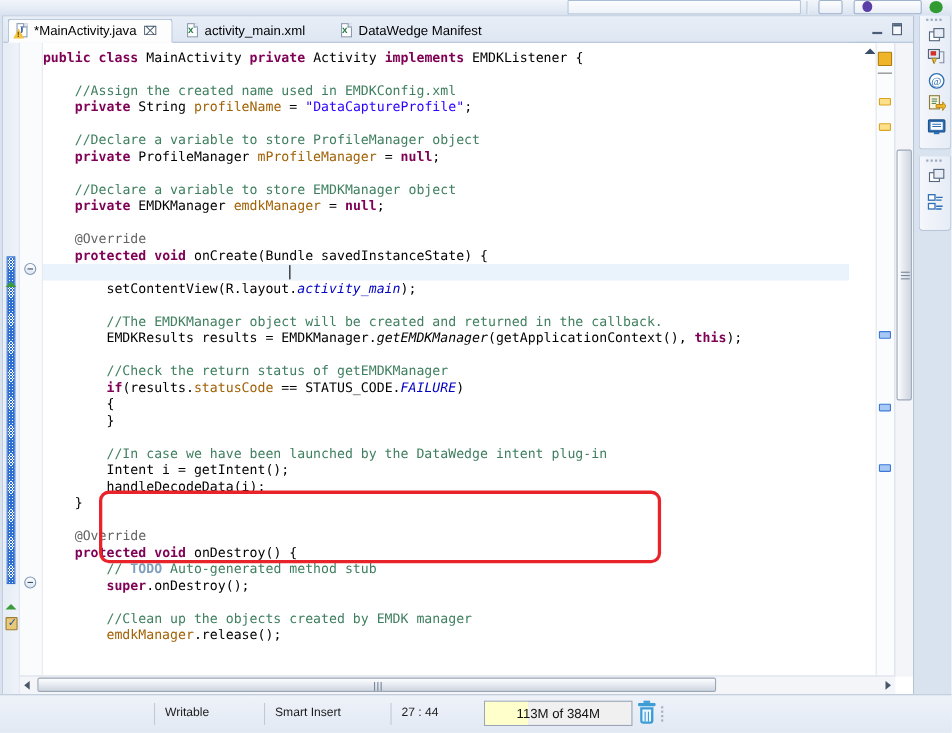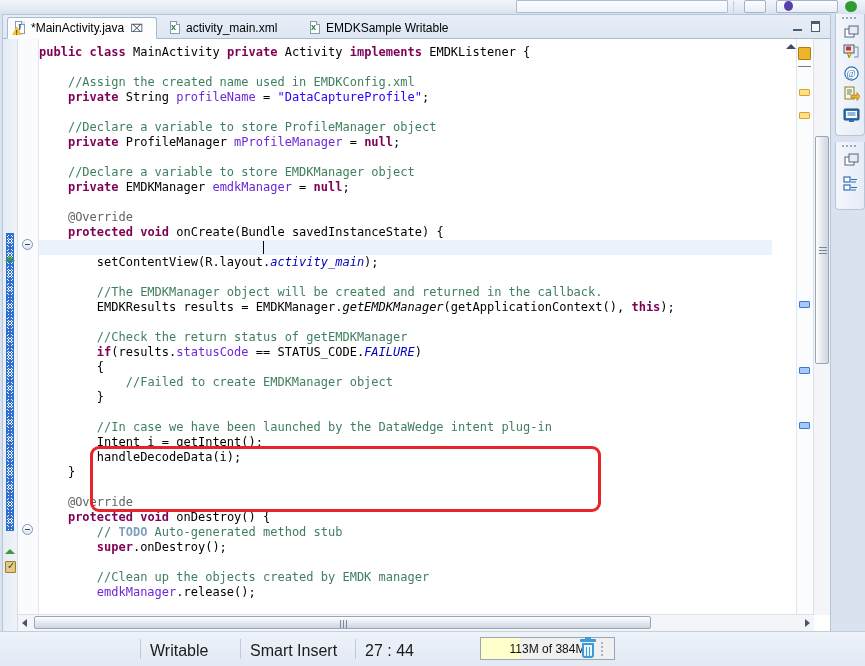--- a/index.html
+++ b/index.html
@@ -86,21 +86,21 @@
 
   
   .code-area{position:absolute;left:36px;top:0;right:58px;bottom:16px;overflow:hidden;background:#ffffff;}
   pre.code{margin:0;padding:6px 0 0 0;font-family:"DejaVu Sans Mono","Liberation Mono",monospace;
     font-size:12px;line-height:15px;color:#000;white-space:pre;}
   pre.code span{font-family:inherit;}
   .kw{color:#7f0055;font-weight:bold;}
   .cm{color:#3f7f5f;}
   .cmtask{color:#7f9fbf;font-weight:bold;}
   .str{color:#2a00ff;}
-  .fld{color:#6d28d9;}
+  .fld{color:#a16207;}
   .sfld{color:#0000c0;font-style:italic;}
   .smeth{font-style:italic;}
   .ann{color:#646464;}
   .caret-line{position:absolute;left:0;right:0;height:15px;background:#eaf2fb;}
   .caret{position:absolute;width:1px;height:13px;background:#000;}
 
   
   .redbox{position:absolute;border:3px solid #e8242a;border-radius:9px;box-sizing:border-box;}
 
   
@@ -143,23 +143,23 @@
     background:linear-gradient(to right,#f4f7fb,#e6ecf6);
     border:1px solid #b9c6d8;box-sizing:border-box;border-radius:0 0 4px 4px;border-top:none;}
   .rgrip{position:absolute;left:6px;top:3px;width:16px;height:4px;}
   .rgrip i{position:absolute;top:0;width:2px;height:2px;background:#9aa8bc;}
   .ricon{position:absolute;left:7px;width:17px;height:17px;}
 
   
   .statusbar{position:absolute;left:0;bottom:0;width:865px;height:34px;
     background:linear-gradient(to bottom,#eef2f9 0%,#e2e9f4 100%);border-top:1px solid #c3cedd;}
   .st-sep{position:absolute;top:7px;width:1px;height:20px;background:#c0cad9;}
-  .st-text{position:absolute;top:10px;font-size:16px;color:#1b1b1b;white-space:nowrap;}
+  .st-text{position:absolute;top:10px;font-size:11px;color:#1b1b1b;white-space:nowrap;}
   .heap{position:absolute;left:440px;top:5px;width:135px;height:23px;
-    background:#f0f0f0;border:1px solid #9aa6b6;box-sizing:border-box;margin-left:40px;}
+    background:#f0f0f0;border:1px solid #9aa6b6;box-sizing:border-box;}
   .heap-fill{position:absolute;left:0;top:0;bottom:0;background:#ffffcc;}
   .heap-text{position:absolute;left:0;right:0;top:4px;text-align:center;font-size:12px;color:#111;}
   .trash{position:absolute;left:580px;top:7px;width:16px;height:19px;}
   .trash .lid{position:absolute;left:0;top:0;width:16px;height:3px;background:#3d9bd6;border-radius:1px;}
   .trash .handle{position:absolute;left:5px;top:-2px;width:6px;height:2px;background:#3d9bd6;}
   .trash .body{position:absolute;left:2px;top:4px;width:12px;height:15px;
     background:#eaf6fd;border:2px solid #3d9bd6;box-sizing:border-box;border-radius:0 0 3px 3px;}
   .trash .body i{position:absolute;top:2px;width:1px;height:9px;background:#3d9bd6;}
   .st-dots{position:absolute;left:601px;top:10px;width:3px;height:14px;}
   .st-dots i{position:absolute;left:0;width:2px;height:2px;background:#a6b2c2;}
@@ -202,21 +202,21 @@
             <span class="ti-x">x</span>
         </span>
         <span class="tab-label">activity_main.xml</span>
       </div>
 
       <div class="tab" style="left:300px;width:170px;">
         <span class="tabicon">
           <span class="ti-page"></span>
             <span class="ti-x">x</span>
         </span>
-        <span class="tab-label">EMDKSample Writable</span>
+        <span class="tab-label">DataWedge Manifest</span>
       </div>
 
       <div class="tb-minimize">
           <i></i>
         </div>
       <div class="tb-maximize"></div>
     </div>
 
     <div class="editor-body">
 
@@ -251,21 +251,20 @@
     <span class="kw">protected</span> <span class="kw">void</span> onCreate(Bundle savedInstanceState) {
         <span class="kw">super</span>.onCreate(savedInstanceState);
         setContentView(R.layout.<span class="sfld">activity_main</span>);
 
         <span class="cm">//The EMDKManager object will be created and returned in the callback.</span>
         EMDKResults results = EMDKManager.<span class="smeth">getEMDKManager</span>(getApplicationContext(), <span class="kw">this</span>);
 
         <span class="cm">//Check the return status of getEMDKManager</span>
         <span class="kw">if</span>(results.<span class="fld">statusCode</span> == STATUS_CODE.<span class="sfld">FAILURE</span>)
         {
-            <span class="cm">//Failed to create EMDKManager object</span>
         }
 
         <span class="cm">//In case we have been launched by the DataWedge intent plug-in</span>
         Intent i = getIntent();
         handleDecodeData(i);
     }
 
     <span class="ann">@Override</span>
     <span class="kw">protected</span> <span class="kw">void</span> onDestroy() {
         <span class="cm">// </span><span class="cmtask">TODO</span><span class="cm"> Auto-generated method stub</span>

